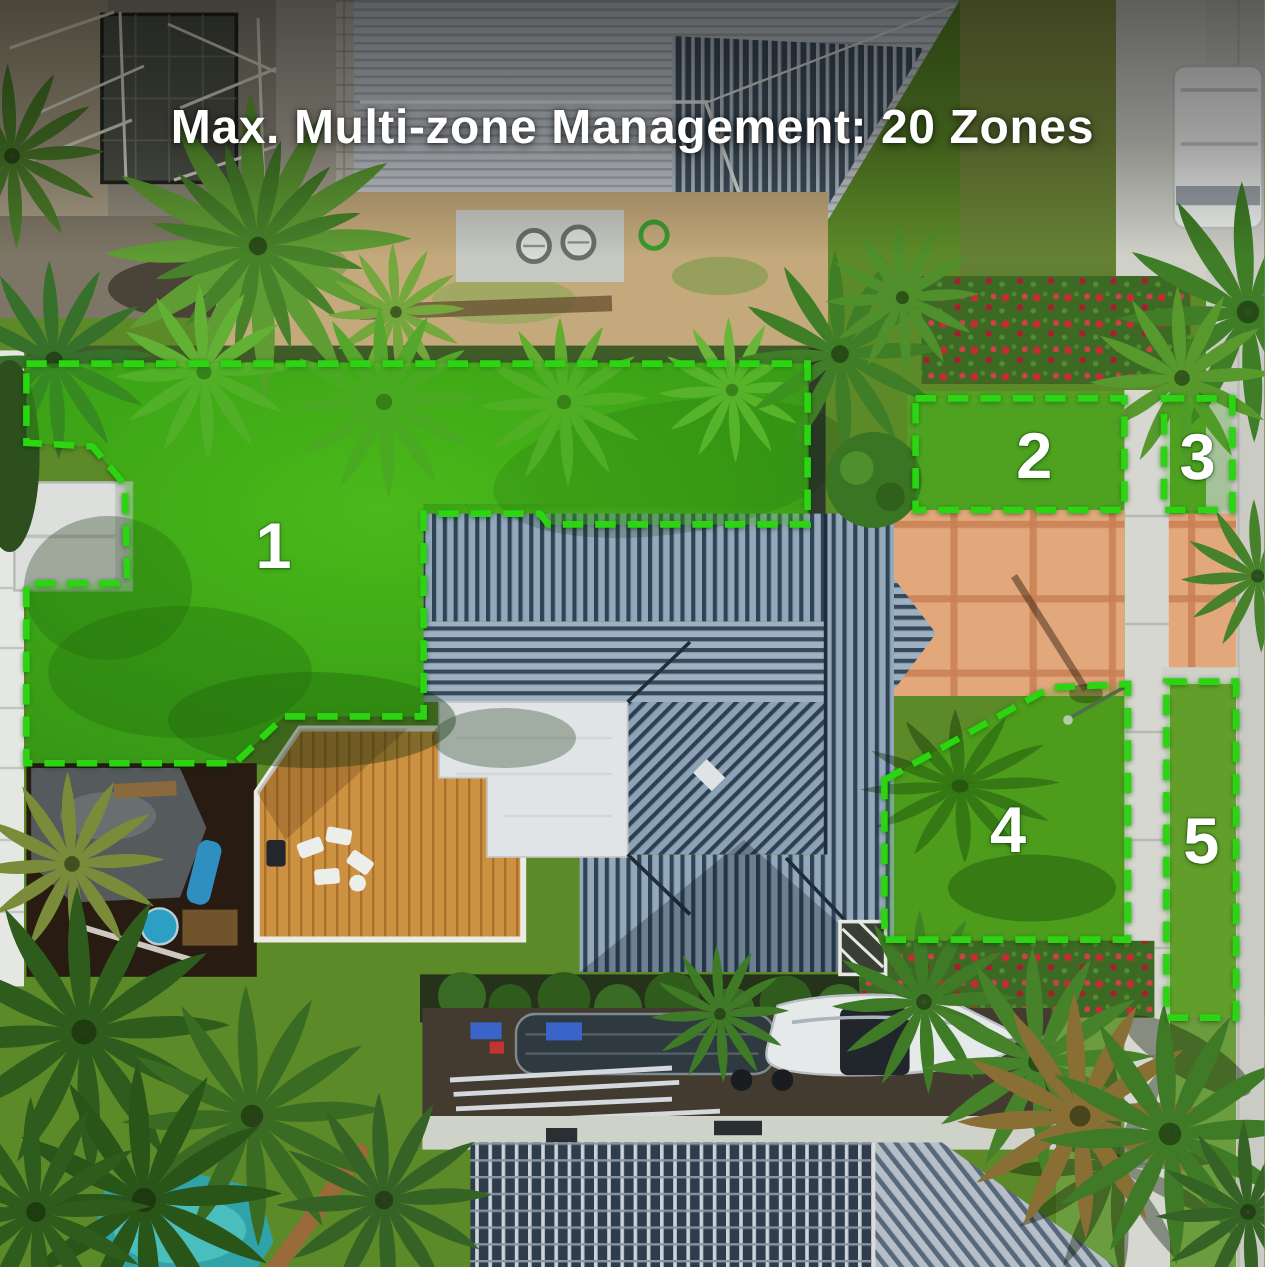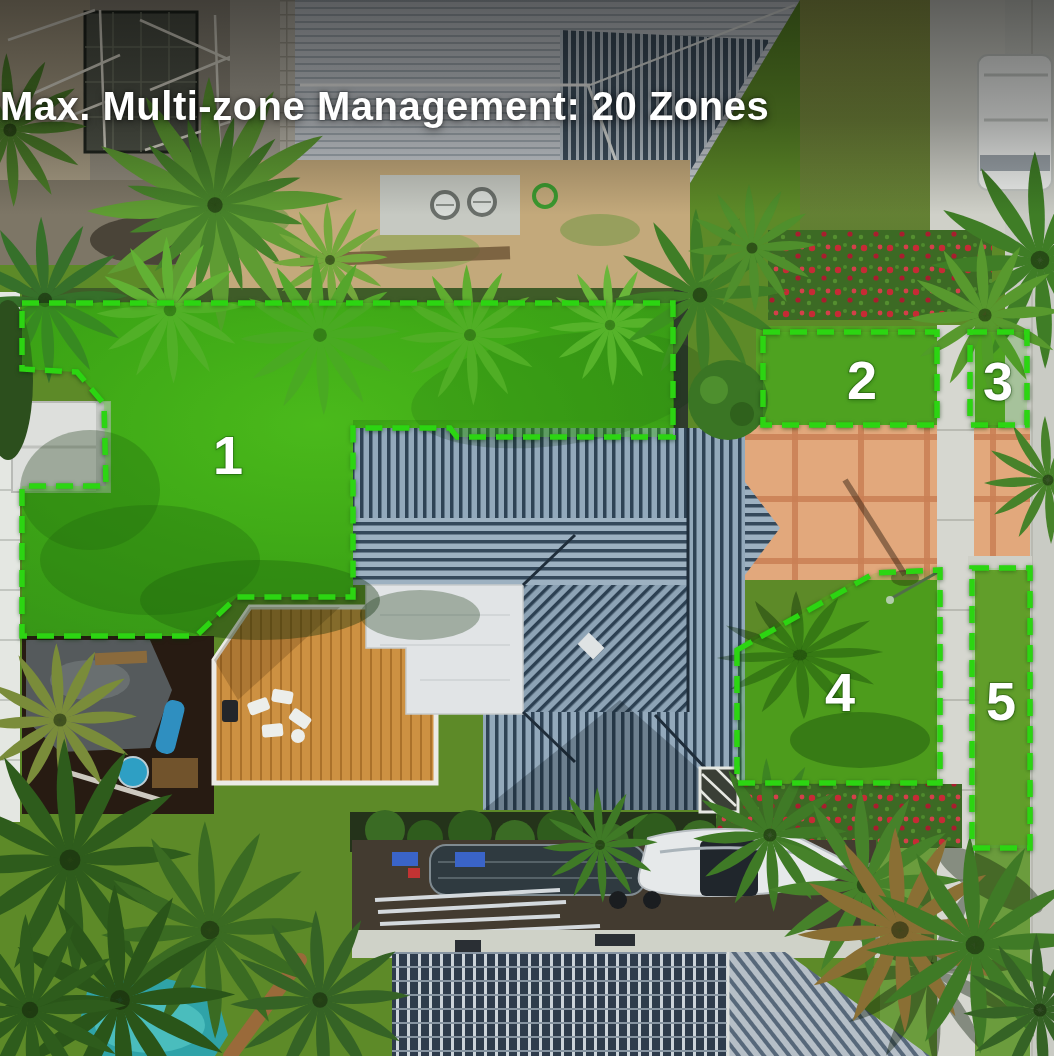--- a/index.html
+++ b/index.html
@@ -1,19 +1,19 @@
 <!DOCTYPE html>
 <html><head>
 <meta charset="utf-8">
 <style>
   html,body{margin:0;padding:0;background:#0d0d0d;}
   .stage{position:relative;width:1054px;height:1056px;overflow:hidden;
          font-family:"Liberation Sans",sans-serif;background:#55801f;}
   .stage svg{position:absolute;left:0;top:0;width:1054px;height:1056px;display:block;}
-  .title{position:absolute;left:0;top:84px;width:100%;
+  .title{position:absolute;left:0;top:84px;width:100%;text-align:center;
          color:#ffffff;font-size:40px;font-weight:700;letter-spacing:.5px;
          text-shadow:0 2px 8px rgba(0,0,0,.6),0 0 3px rgba(0,0,0,.45);}
   .zones{filter:drop-shadow(0 1px 2px rgba(0,45,0,.55));}
   .zone-outline{fill:none;stroke-width:5.5;stroke-dasharray:17 10;}
   .zone-num{font-family:"Liberation Sans",sans-serif;font-size:54px;font-weight:700;
             paint-order:stroke;stroke:rgba(10,50,5,.30);stroke-width:2px;}
 </style>
 </head>
 <body>
 

